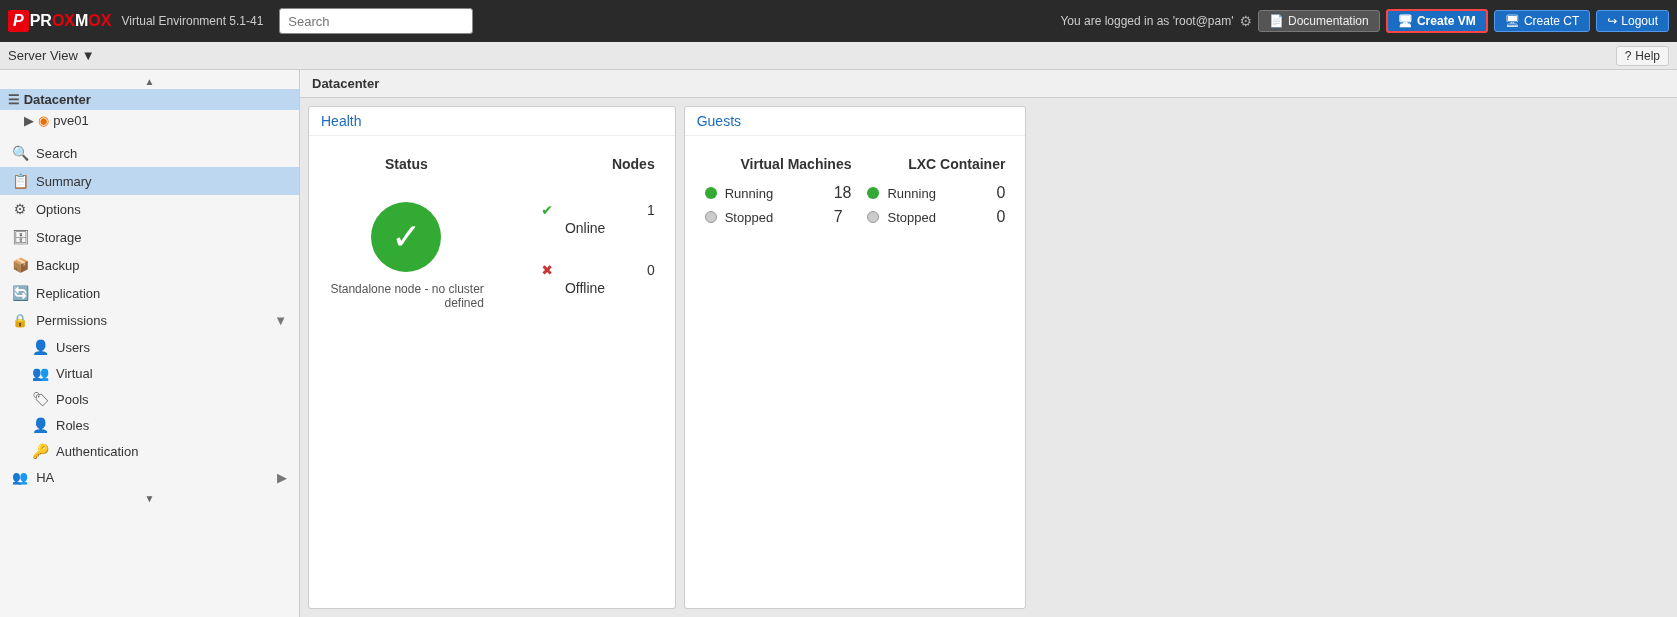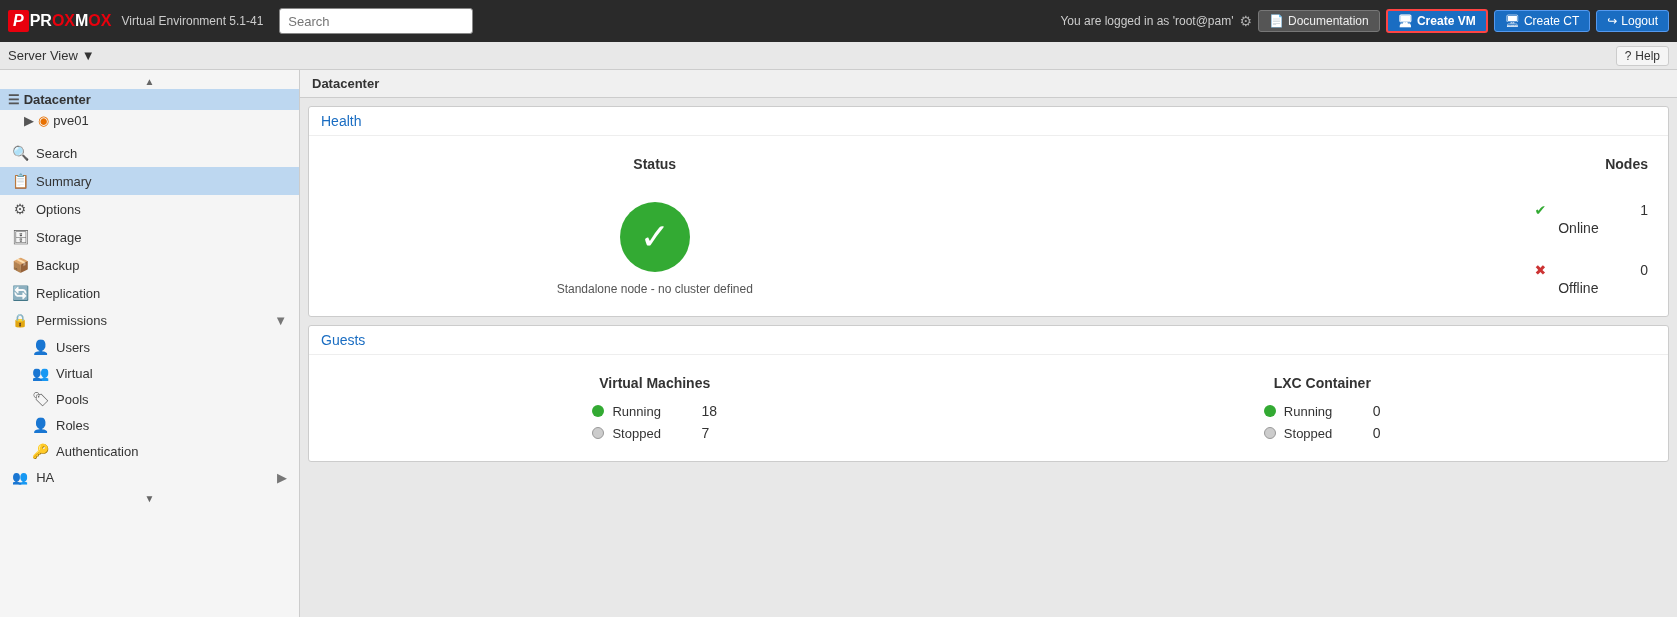--- a/index.html
+++ b/index.html
@@ -223,21 +223,21 @@
       border-bottom: 1px solid #ccc;
       padding: 6px 12px;
       font-size: 13px;
       font-weight: bold;
     }
     .content-area {
       flex: 1;
       overflow-y: auto;
       padding: 8px;
       display: flex;
-      flex-direction: column;
+      flex-direction: row;
       gap: 8px;
     }
 
     
     .section-card {
       background: #fff;
       border: 1px solid #ccc;
       border-radius: 3px;
     }
     .section-header {
@@ -314,21 +314,21 @@
       padding: 12px;
     }
     .guests-grid {
       display: flex;
       gap: 0;
     }
     .guests-vm-col, .guests-lxc-col {
       flex: 1;
       display: flex;
       flex-direction: column;
-      align-items: center;
+      align-items: flex-end;
       padding: 8px;
     }
     .guests-col-title {
       font-size: 14px;
       font-weight: bold;
       margin-bottom: 12px;
     }
     .guest-rows {
       display: flex;
       flex-direction: column;
@@ -341,21 +341,21 @@
     }
     .guest-dot {
       width: 12px;
       height: 12px;
       border-radius: 50%;
       display: inline-block;
     }
     .guest-dot.running { background: #33aa33; }
     .guest-dot.stopped { background: #ccc; border: 1px solid #999; }
     .guest-label { font-size: 13px; min-width: 65px; }
-    .guest-count { font-size: 14px; font-weight: normal; margin-left: 16px; }
+    .guest-count { font-size: 16px; font-weight: normal; margin-left: 36px; }
 
     .topbar-right {
       display: flex;
       align-items: center;
       gap: 6px;
     }
   </style>
 </head>
 <body>
 

